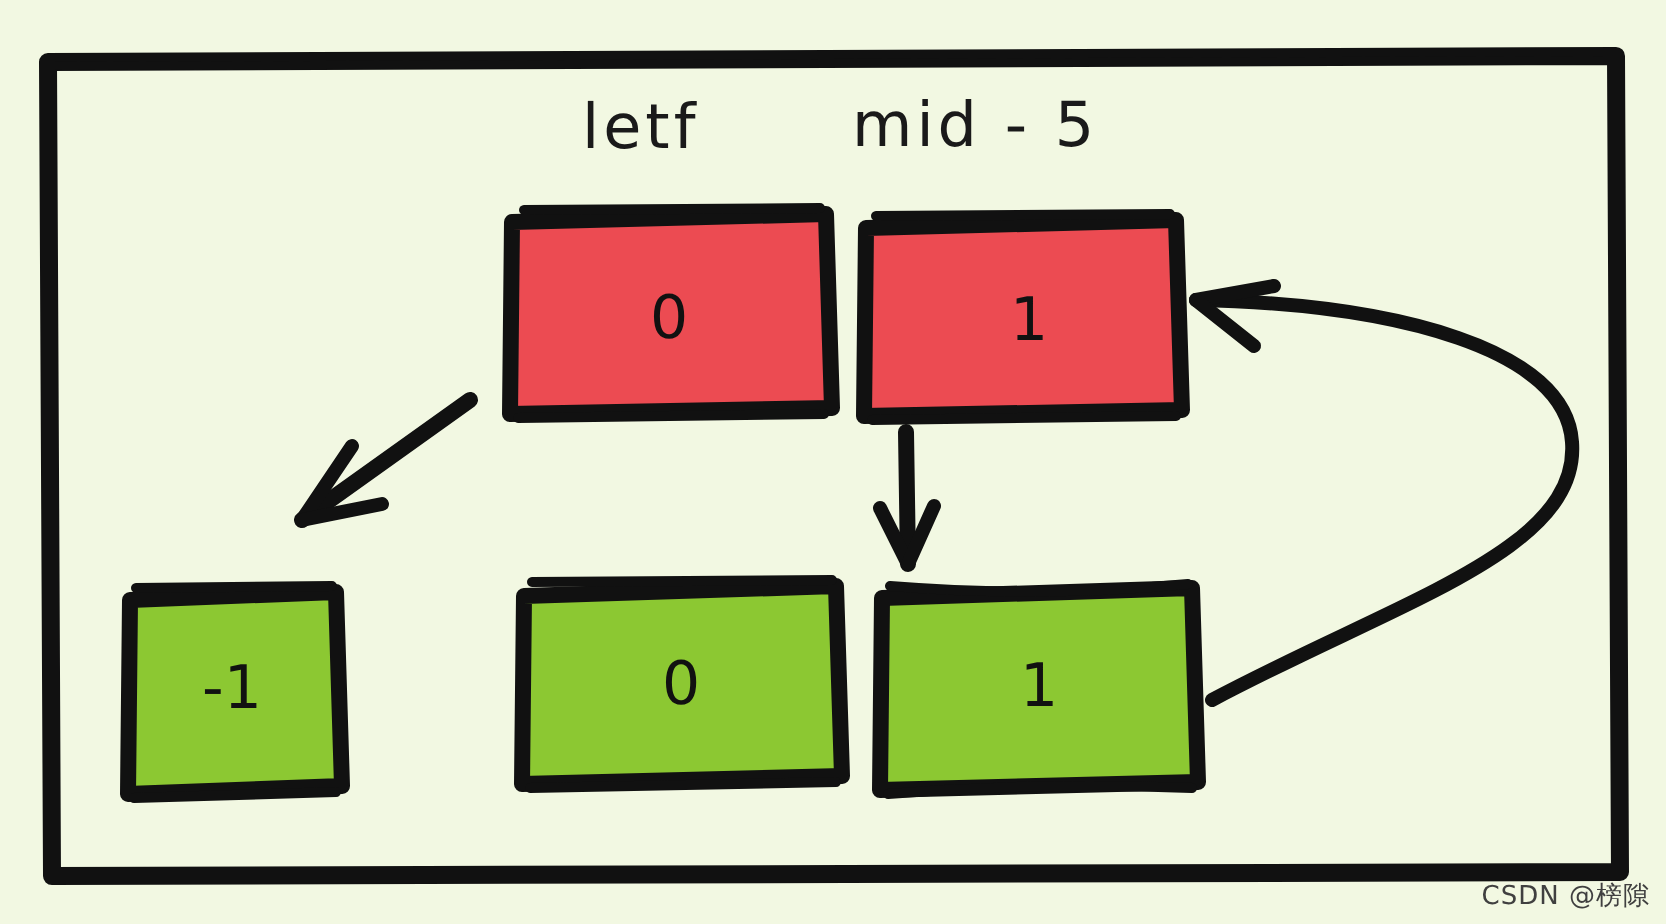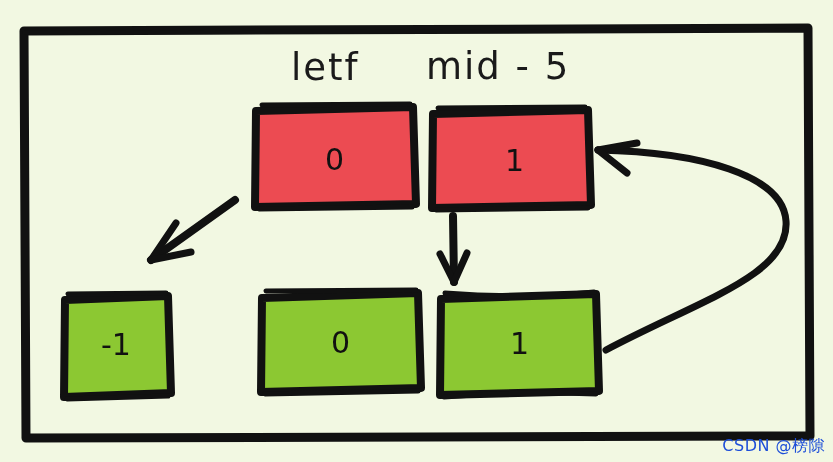--- a/index.html
+++ b/index.html
@@ -26,32 +26,32 @@
     position: absolute;
     font-family: "DejaVu Sans", sans-serif;
     font-size: 30px;
     color: #111111;
     pointer-events: none;
     white-space: nowrap;
   }
   .head-label {
     position: absolute;
     font-family: "DejaVu Sans", sans-serif;
-    font-size: 37px;
+    font-size: 31px;
     letter-spacing: 2px;
     color: #1a1a1a;
     white-space: nowrap;
   }
   .watermark {
     position: absolute;
     right: 8px;
     bottom: 5px;
     font-family: "DejaVu Sans", sans-serif;
-    font-size: 16px;
-    color: #1d4ed8;
+    font-size: 13px;
+    color: #404040;
     letter-spacing: 0.5px;
     white-space: nowrap;
   }
 </style>
 </head>
 <body>
 
 <div id="canvas">
 
   <svg id="sketch" viewBox="0 0 833 462">

